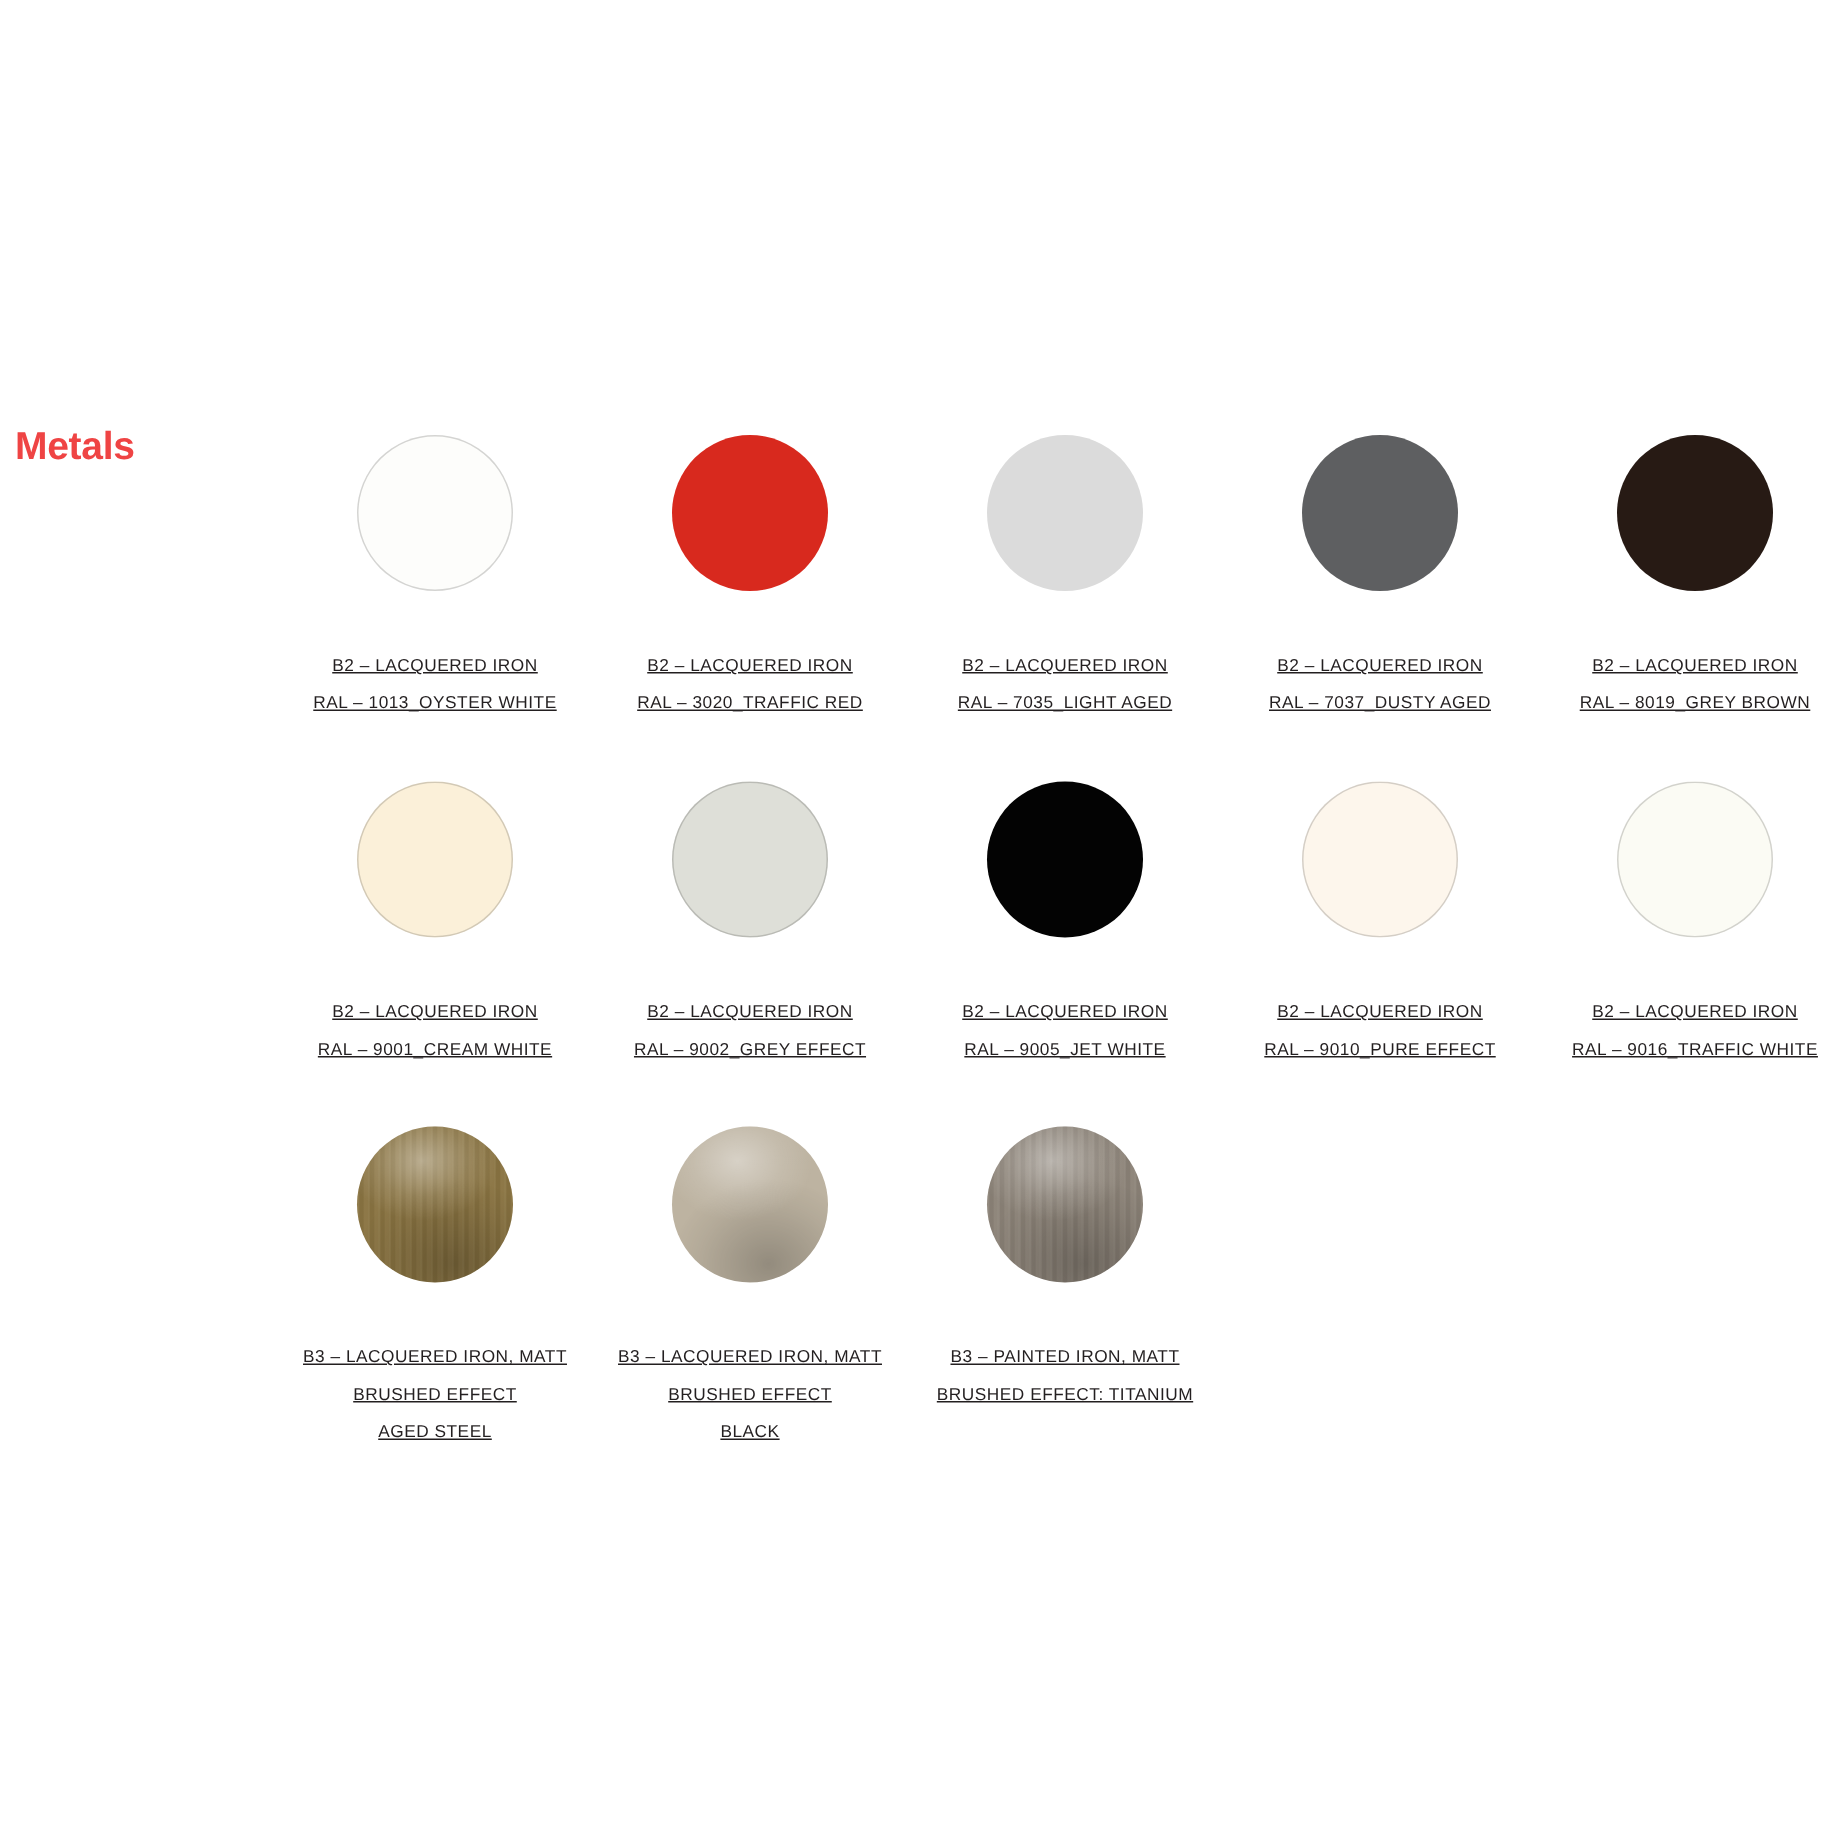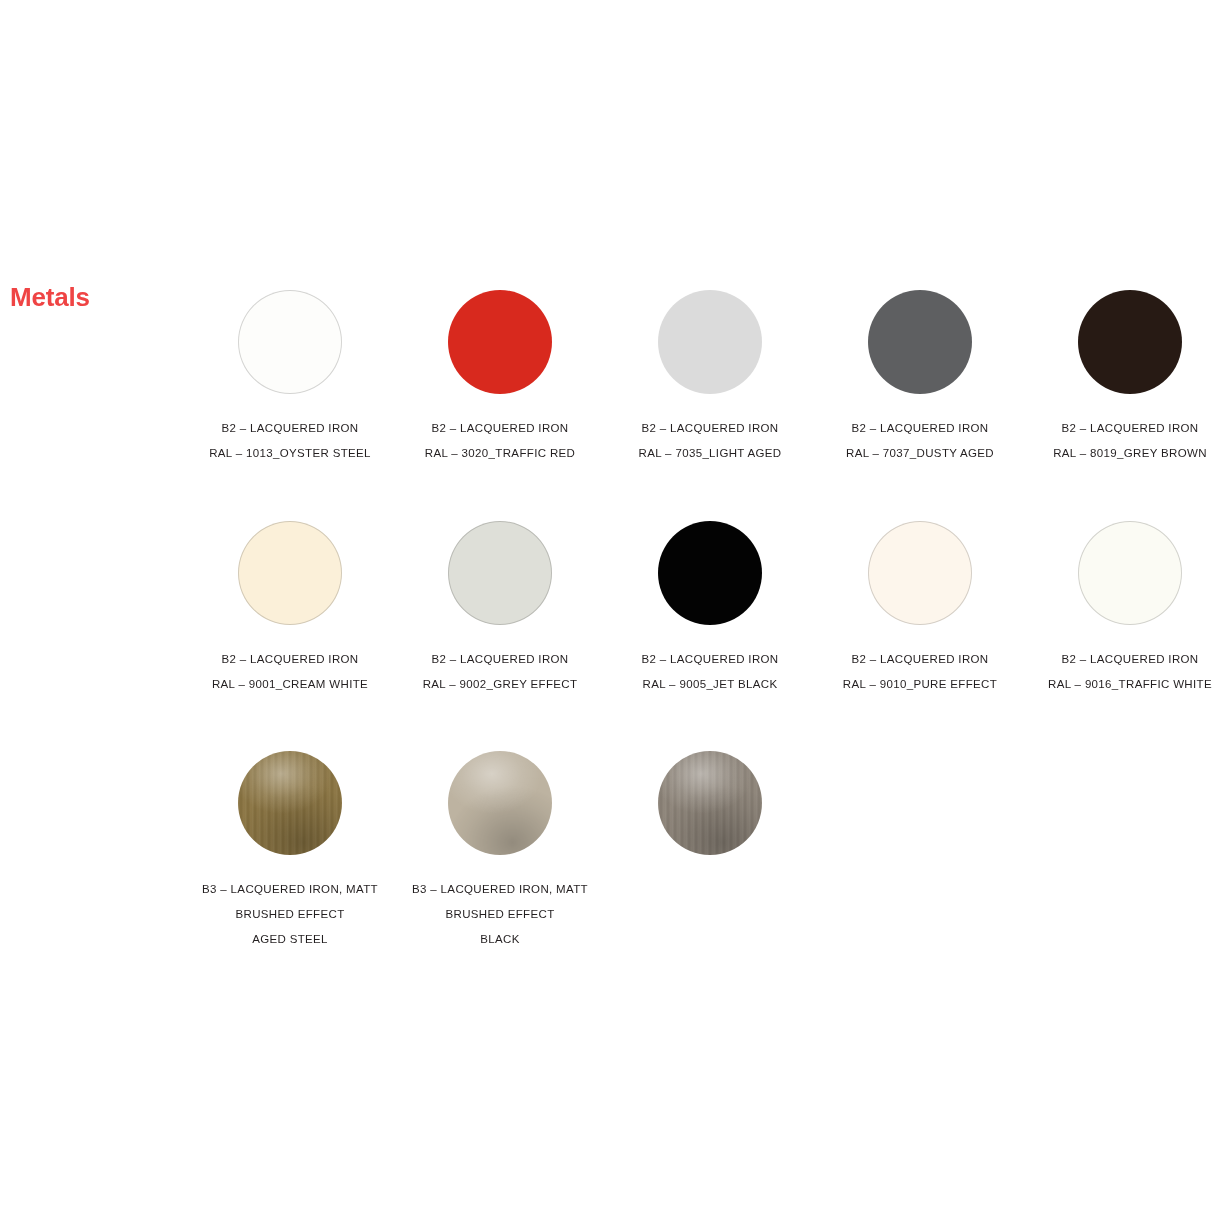--- a/index.html
+++ b/index.html
@@ -95,22 +95,23 @@
       rgba(255,255,255,0.055) 1px,
       rgba(0,0,0,0.045) 2px,
       rgba(0,0,0,0.045) 4px,
       rgba(255,255,255,0.03) 5px,
       rgba(255,255,255,0.03) 7px);
     pointer-events: none;
   }
 
   
   .swatch-labels {
-    margin-top: 22px;
+    margin-top: 38px;
     width: 210px;
+    text-decoration: underline;
   }
   .swatch-label {
     display: block;
     font-size: 11.5px;
     line-height: 25px;
     color: #231f20;
     letter-spacing: 0.35px;
     white-space: nowrap;
     font-weight: normal;
   }
@@ -121,21 +122,21 @@
 <h1 id="page-title">Metals</h1>
 
 <div id="swatch-grid">
     <div class="swatch-row row-1">
       <div class="swatch-cell">
         <div class="swatch-disc-wrap">
           <div class="swatch-disc has-hairline" style="background: rgb(253, 253, 251);"></div>
         </div>
         <div class="swatch-labels">
           <span class="swatch-label">B2 – LACQUERED IRON</span>
-          <span class="swatch-label">RAL – 1013_OYSTER STEEL</span>
+          <span class="swatch-label">RAL – 1013_OYSTER WHITE</span>
         </div>
       </div>
       <div class="swatch-cell">
         <div class="swatch-disc-wrap">
           <div class="swatch-disc" style="background: rgb(216, 41, 30);"></div>
         </div>
         <div class="swatch-labels">
           <span class="swatch-label">B2 – LACQUERED IRON</span>
           <span class="swatch-label">RAL – 3020_TRAFFIC RED</span>
         </div>
@@ -186,21 +187,21 @@
           <span class="swatch-label">B2 – LACQUERED IRON</span>
           <span class="swatch-label">RAL – 9002_GREY EFFECT</span>
         </div>
       </div>
       <div class="swatch-cell">
         <div class="swatch-disc-wrap">
           <div class="swatch-disc" style="background: rgb(3, 3, 3);"></div>
         </div>
         <div class="swatch-labels">
           <span class="swatch-label">B2 – LACQUERED IRON</span>
-          <span class="swatch-label">RAL – 9005_JET BLACK</span>
+          <span class="swatch-label">RAL – 9005_JET WHITE</span>
         </div>
       </div>
       <div class="swatch-cell">
         <div class="swatch-disc-wrap">
           <div class="swatch-disc has-hairline" style="background: rgb(253, 246, 236);"></div>
         </div>
         <div class="swatch-labels">
           <span class="swatch-label">B2 – LACQUERED IRON</span>
           <span class="swatch-label">RAL – 9010_PURE EFFECT</span>
         </div>
@@ -233,15 +234,19 @@
         <div class="swatch-labels">
           <span class="swatch-label">B3 – LACQUERED IRON, MATT</span>
           <span class="swatch-label">BRUSHED EFFECT</span>
           <span class="swatch-label">BLACK</span>
         </div>
       </div>
       <div class="swatch-cell">
         <div class="swatch-disc-wrap">
           <div class="swatch-disc metal brushed" style="background: rgb(140, 131, 120);"></div>
         </div>
+        <div class="swatch-labels">
+          <span class="swatch-label">B3 – PAINTED IRON, MATT</span>
+          <span class="swatch-label">BRUSHED EFFECT: TITANIUM</span>
+        </div>
       </div>
     </div>
   </div>
 
 </body></html>

